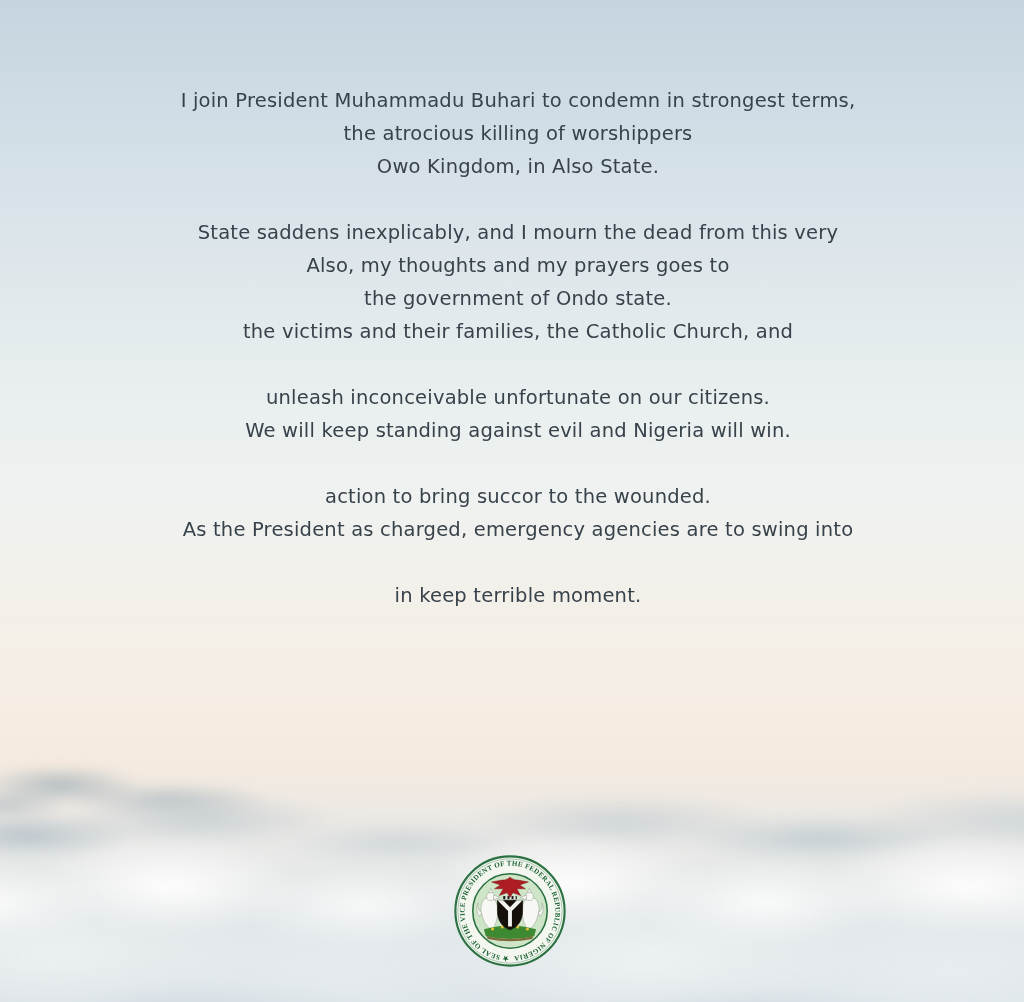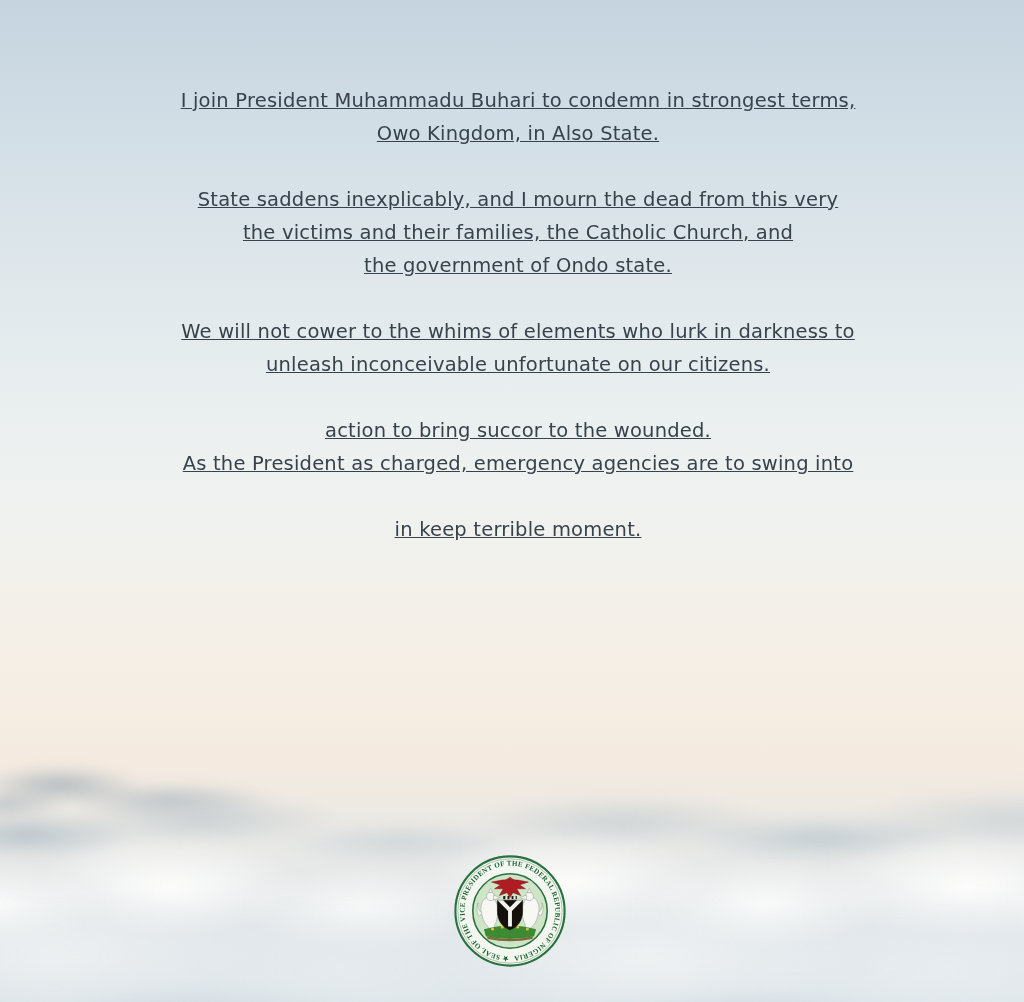--- a/index.html
+++ b/index.html
@@ -48,49 +48,51 @@
       radial-gradient(260px 80px at 10% 35%, rgba(236,240,241,.98),transparent 75%),
       radial-gradient(300px 90px at 35% 45%, rgba(229,235,238,.95),transparent 75%),
       radial-gradient(280px 84px at 62% 38%, rgba(238,242,243,.96),transparent 75%),
       radial-gradient(300px 90px at 88% 45%, rgba(231,237,240,.95),transparent 75%),
       radial-gradient(240px 60px at 25% 82%, rgba(183,199,209,.55),transparent 72%),
       radial-gradient(260px 60px at 70% 86%, rgba(178,195,206,.50),transparent 72%);}
 
   
   .statement{position:absolute;top:84px;left:0;right:0;text-align:center;
     color:#38424b;font-size:19.5px;line-height:33px;font-weight:500;letter-spacing:.2px;}
-  .statement p{margin:0 0 33px 12px;text-decoration:underline;}
+  .statement p{margin:0 0 33px 12px;}
   .statement .line{display:block;}
 
   
   .seal{position:absolute;left:452px;top:853px;width:116px;height:116px;}
 </style>
 </head>
 <body>
 
 <div class="canvas">
   <div class="sky"></div>
   <div class="cloud-dark-left"></div>
   <div class="clouds-far"></div>
   <div class="clouds-mid"></div>
   <div class="clouds-low"></div>
 
   <div class="statement">
     <p>
       <span class="line">I join President Muhammadu Buhari to condemn in strongest terms,</span>
+      <span class="line">the atrocious killing of worshippers</span>
       <span class="line">Owo Kingdom, in Also State.</span>
     </p>
     <p>
       <span class="line">State saddens inexplicably, and I mourn the dead from this very</span>
+      <span class="line">Also, my thoughts and my prayers goes to</span>
+      <span class="line">the government of Ondo state.</span>
       <span class="line">the victims and their families, the Catholic Church, and</span>
-      <span class="line">the government of Ondo state.</span>
     </p>
     <p>
-      <span class="line">We will not cower to the whims of elements who lurk in darkness to</span>
       <span class="line">unleash inconceivable unfortunate on our citizens.</span>
+      <span class="line">We will keep standing against evil and Nigeria will win.</span>
     </p>
     <p>
       <span class="line">action to bring succor to the wounded.</span>
       <span class="line">As the President as charged, emergency agencies are to swing into</span>
     </p>
     <p>
       <span class="line">in keep terrible moment.</span>
     </p>
   </div>
 

